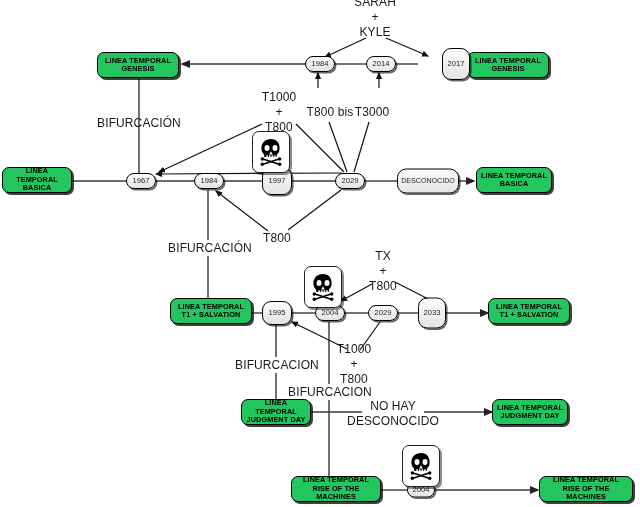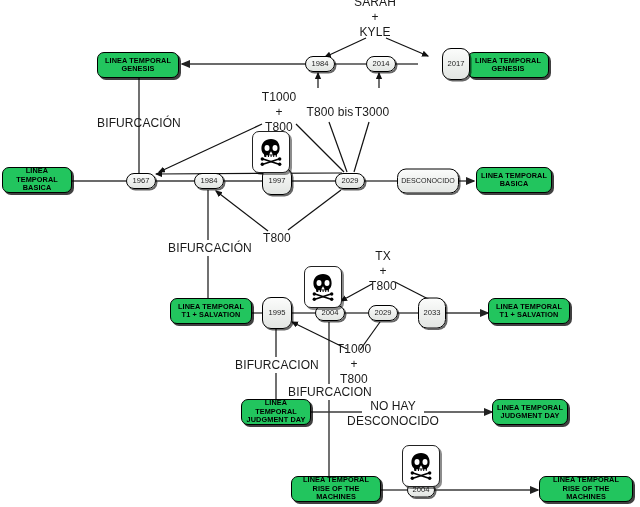--- a/index.html
+++ b/index.html
@@ -210,21 +210,21 @@
   <div class="node year-node" style="left:141px; top:181px; width:30px; height:16px;">1967</div>
 
   <div class="node year-node" style="left:209px; top:181px; width:30px; height:16px;">1984</div>
 
   <div class="node year-node" style="left:277px; top:181px; width:30px; height:28px;">1997</div>
 
   <div class="node year-node" style="left:350px; top:181px; width:30px; height:16px;">2029</div>
 
   <div class="node year-node" style="left:428px; top:181px; width:62px; height:25px; font-size:7.1px;">DESCONOCIDO</div>
 
-  <div class="node year-node" style="left:277px; top:313px; width:30px; height:32px;">1995</div>
+  <div class="node year-node" style="left:277px; top:313px; width:30px; height:24px;">1995</div>
 
   <div class="node year-node" style="left:330px; top:313px; width:30px; height:16px;">2004</div>
 
   <div class="node year-node" style="left:383px; top:313px; width:30px; height:16px;">2029</div>
 
   <div class="node year-node" style="left:432px; top:313px; width:28px; height:31px;">2033</div>
 
   <div class="node year-node" style="left:421px; top:490px; width:28px; height:15px;">2004</div>
 
   <div class="edge-label" style="left:375px; top:17px;">SARAH

